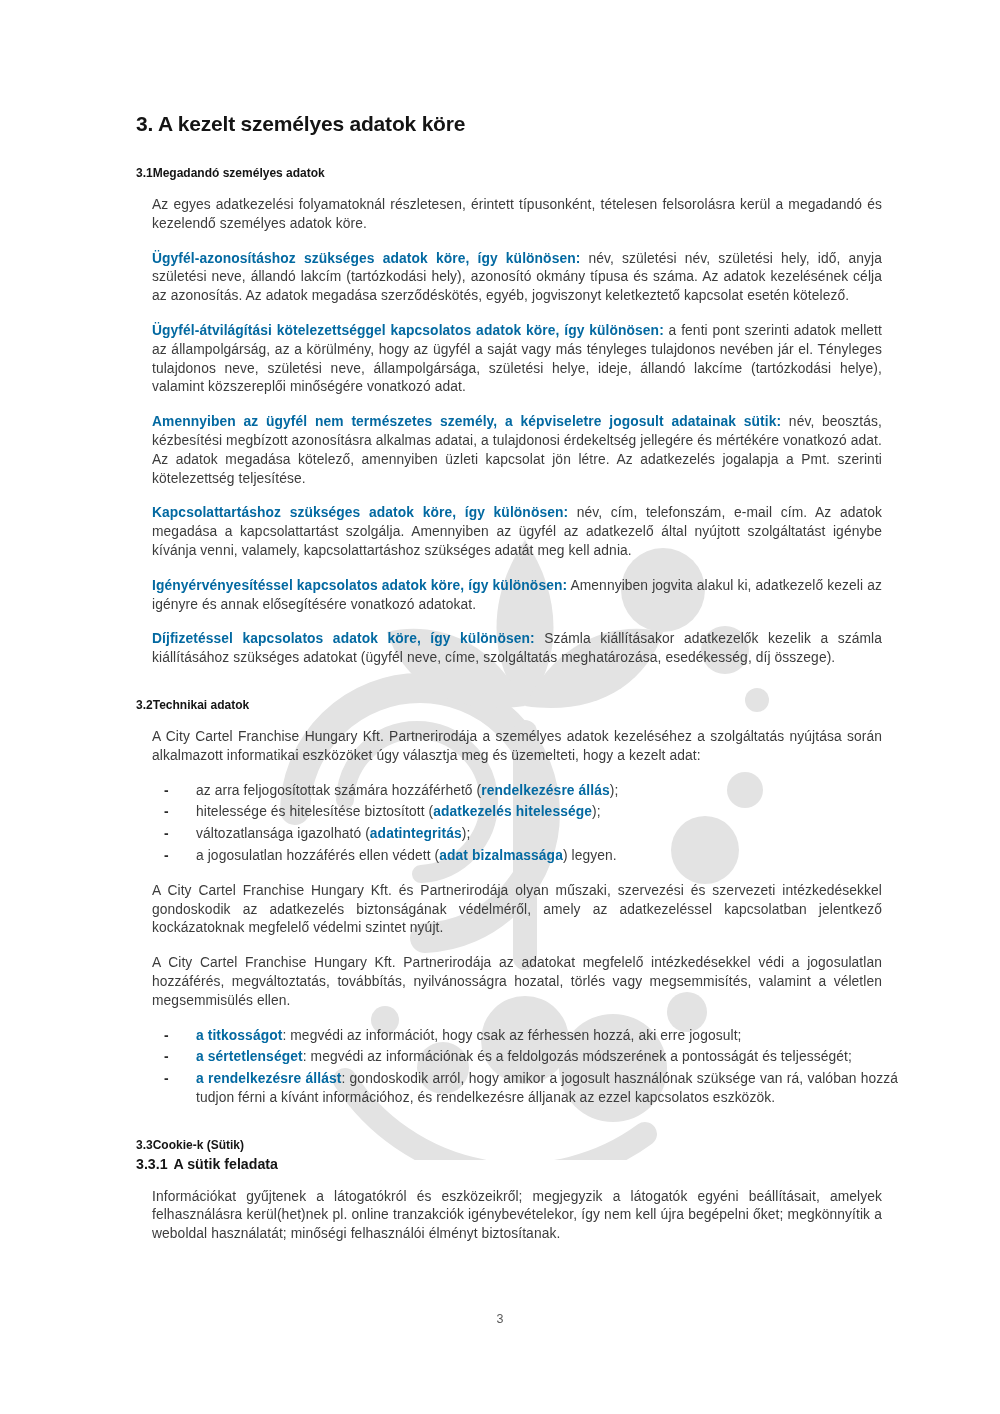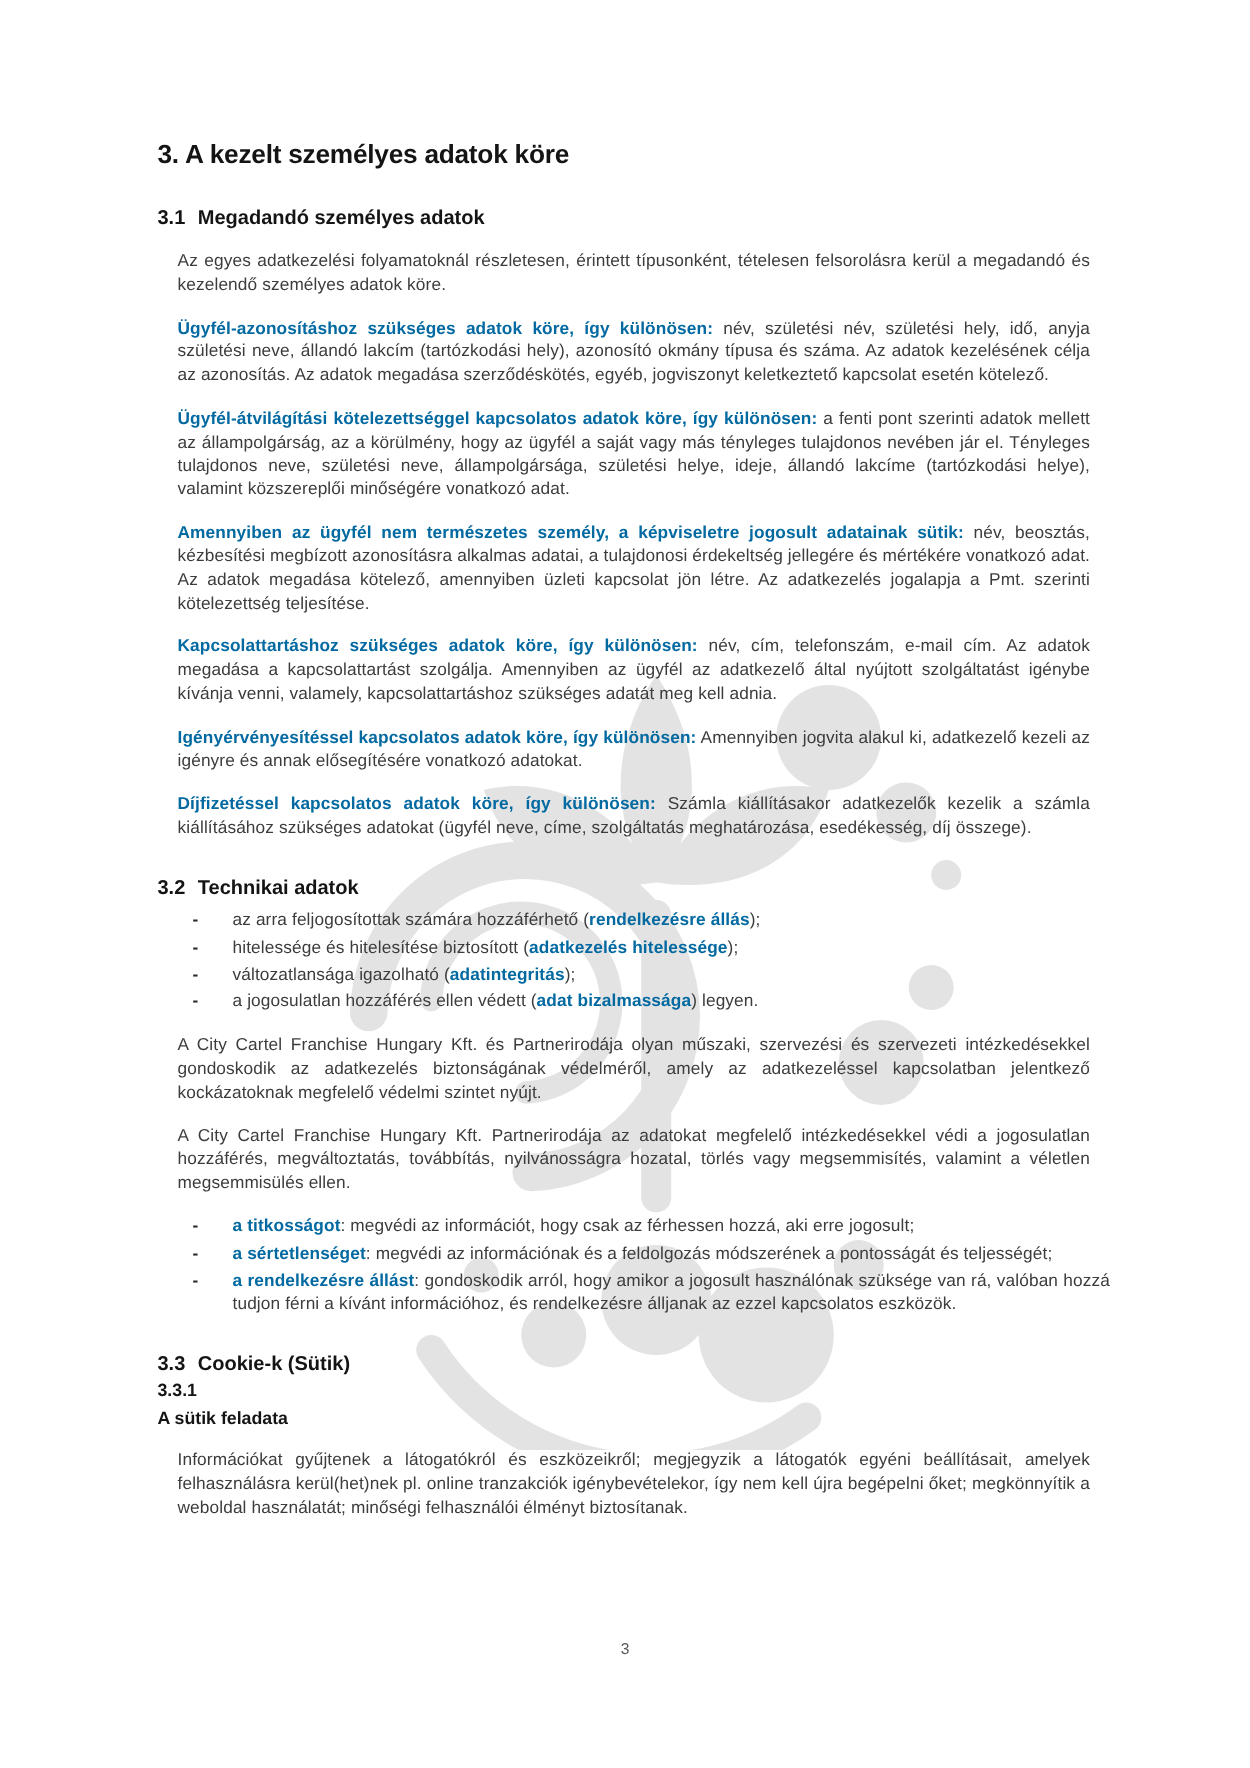--- a/index.html
+++ b/index.html
@@ -9,38 +9,37 @@
     background:#ffffff;
     font-family:"Liberation Sans", sans-serif;
     color:#3c3c3c;
     overflow:hidden;
   }
   .watermark {
     position:absolute; left:225px; top:520px; z-index:0;
     pointer-events:none;
   }
   .content {
-    position:absolute; left:126px; top:112px; width:762px; z-index:1;
+    position:absolute; left:136px; top:112px; width:762px; z-index:1;
   }
   .doc-title {
     font-size:21px; font-weight:800; color:#141414;
     letter-spacing:-0.2px;
     margin:0 0 30px 0;
   }
   .sec-heading {
-    display:flex; gap:10px; align-items:baseline;
-    font-size:16px; font-weight:800; color:#141414;
+    display:flex; align-items:baseline;
+    font-size:12px; font-weight:800; color:#141414;
     margin:0 0 7px 0;
   }
   .sec-heading.tight { margin-bottom:4px; }
   .sub-heading {
     display:flex; gap:6px; align-items:baseline;
     font-size:14.2px; font-weight:800; color:#141414;
     margin:0 0 4px 0;
-    flex-direction:column;
   }
   .mt { margin-top:30px; }
   p.body {
     font-size:13.8px; line-height:18.8px; letter-spacing:0.1px;
     text-align:justify; margin:16px;
   }
   p.body b, li b { color:#0369a1; }
   .gap-top { margin-top:16px; }
   ul.dash-list {
     list-style:none; margin:2px 0 0 0; padding:0;
@@ -113,20 +112,21 @@
 
     <p class="body"><b>Igényérvényesítéssel kapcsolatos adatok köre, így különösen:</b><span> Amennyiben jogvita alakul ki, adatkezelő kezeli az igényre és annak elősegítésére vonatkozó adatokat.</span></p>
 
     <p class="body"><b>Díjfizetéssel kapcsolatos adatok köre, így különösen:</b><span> Számla kiállításakor adatkezelők kezelik a számla kiállításához szükséges adatokat (ügyfél neve, címe, szolgáltatás meghatározása, esedékesség, díj összege).</span></p>
 
     <h2 class="sec-heading mt">
         <span>3.2</span>
         <span>Technikai adatok</span>
       </h2>
 
+    <p class="body">A City Cartel Franchise Hungary Kft. Partnerirodája a személyes adatok kezeléséhez a szolgáltatás nyújtása során alkalmazott informatikai eszközöket úgy választja meg és üzemelteti, hogy a kezelt adat:</p>
 
     <ul class="dash-list">
       <li><span class="marker">-</span><span>az arra feljogosítottak számára hozzáférhető (</span><b>rendelkezésre állás</b><span>);</span></li>
       <li><span class="marker">-</span><span>hitelessége és hitelesítése biztosított (</span><b>adatkezelés hitelessége</b><span>);</span></li>
       <li><span class="marker">-</span><span>változatlansága igazolható (</span><b>adatintegritás</b><span>);</span></li>
       <li><span class="marker">-</span><span>a jogosulatlan hozzáférés ellen védett (</span><b>adat bizalmassága</b><span>) legyen.</span></li>
     </ul>
 
     <p class="body gap-top">A City Cartel Franchise Hungary Kft. és Partnerirodája olyan műszaki, szervezési és szervezeti intézkedésekkel gondoskodik az adatkezelés biztonságának védelméről, amely az adatkezeléssel kapcsolatban jelentkező kockázatoknak megfelelő védelmi szintet nyújt.</p>
 

